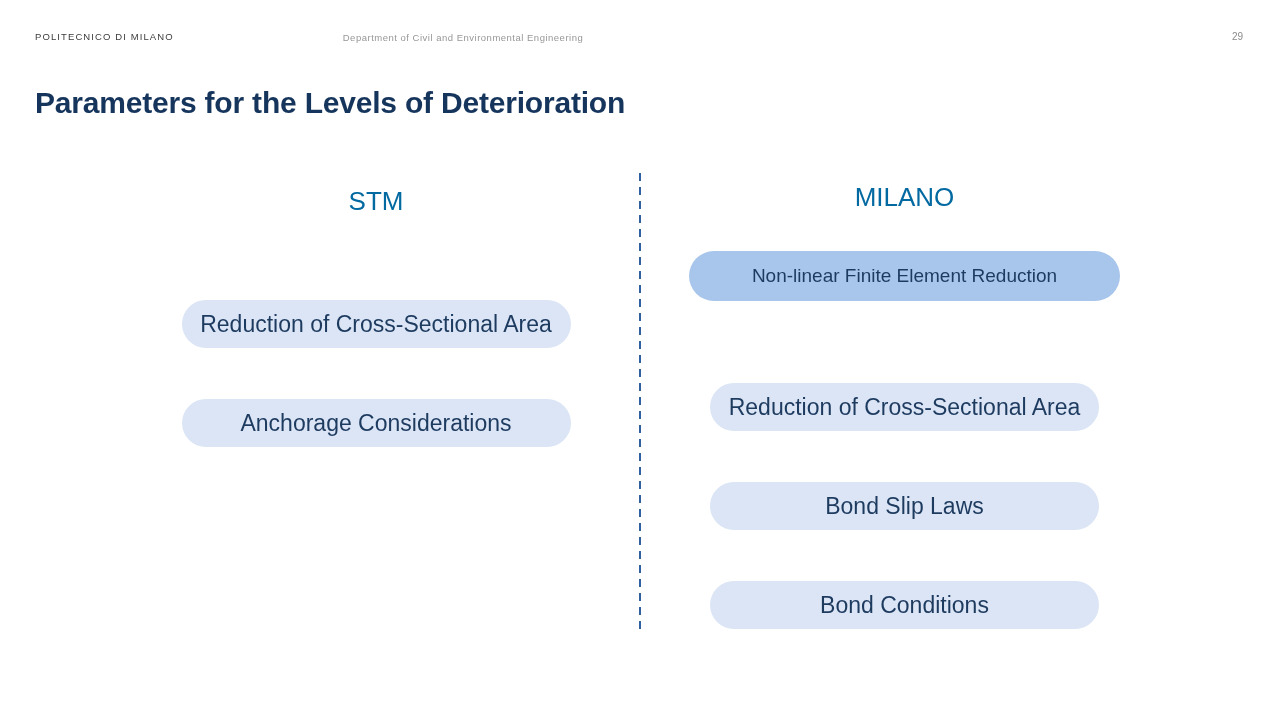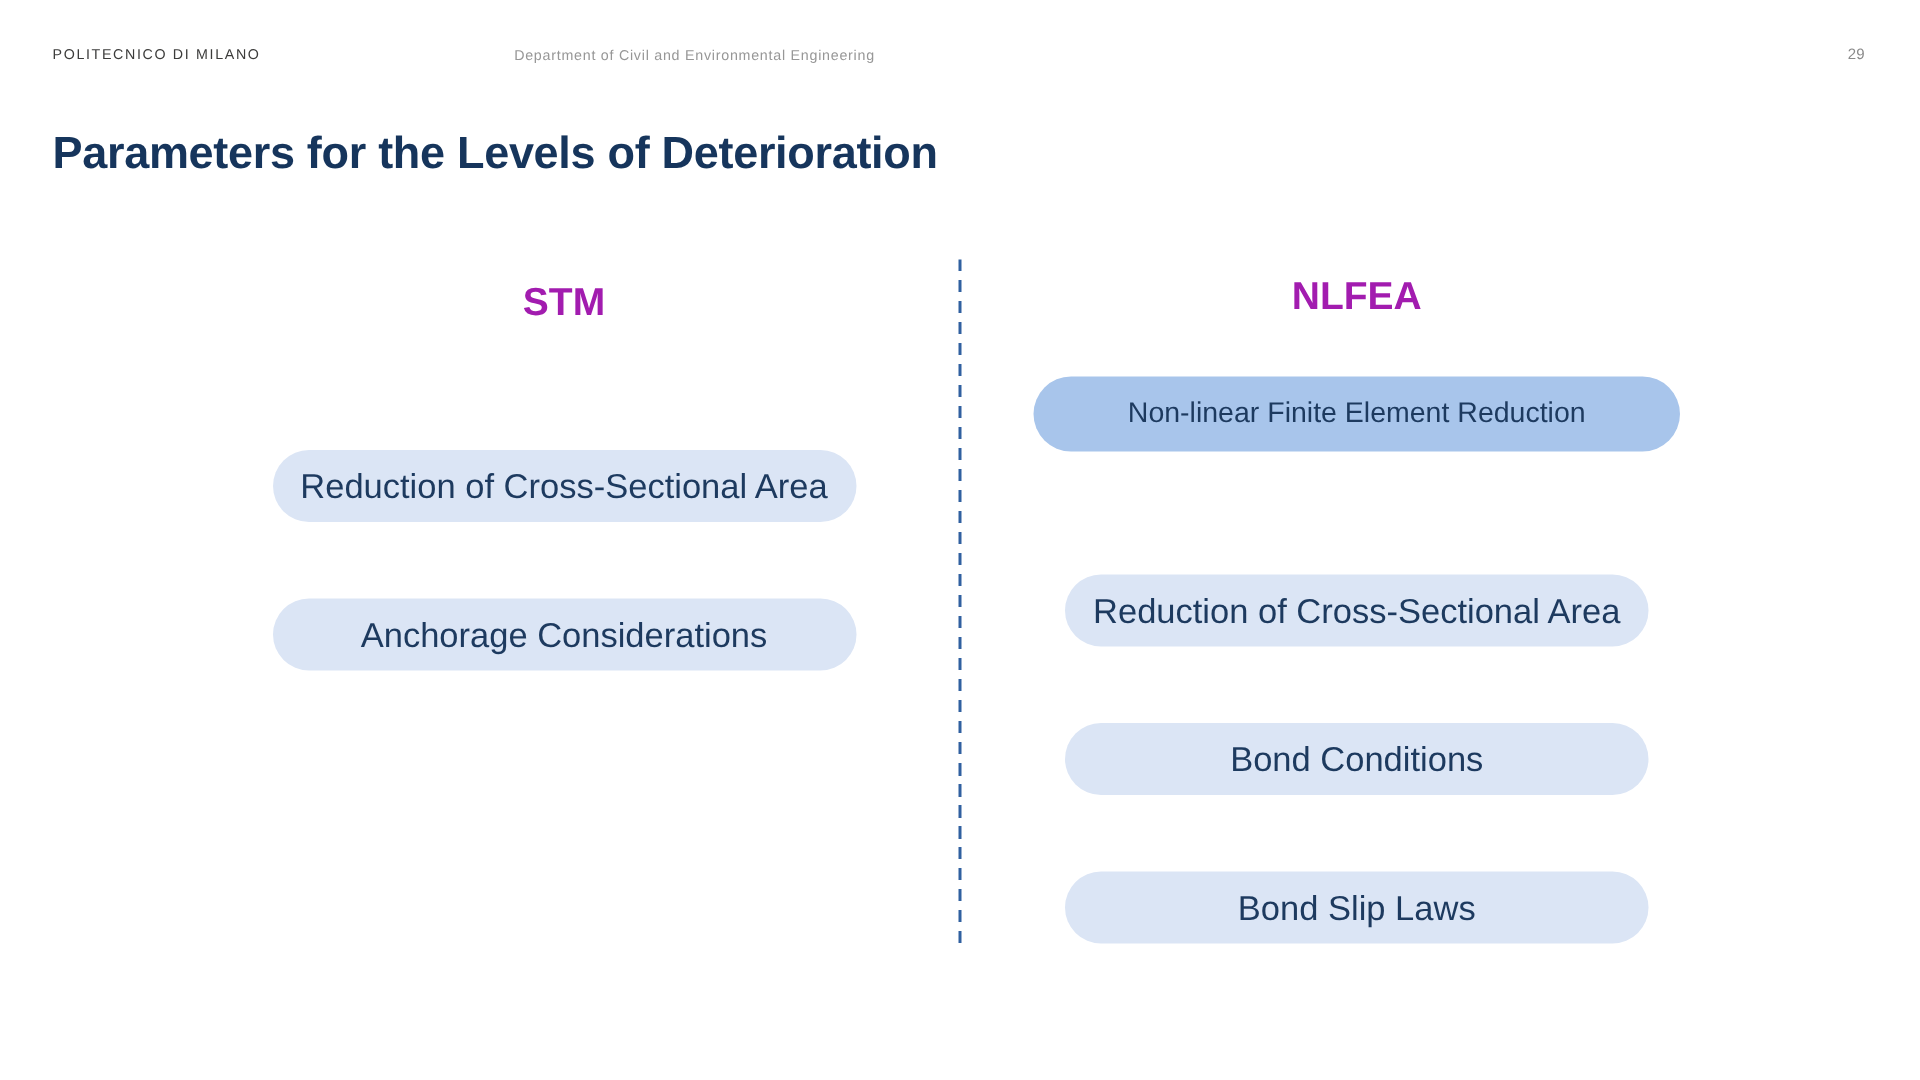--- a/index.html
+++ b/index.html
@@ -76,23 +76,22 @@
     display: flex;
     flex-direction: column;
     align-items: center;
   }
   .col-left  { left: 160px; width: 432px; }
   .col-right { left: 689px; width: 431px; }
 
   .col-heading {
     font-size: 26px;
     line-height: 34px;
-    color: #a21caf;
+    color: #0369a1;
     text-align: right;
-    font-weight: bold;
   }
   .col-left  .col-heading { margin-top: 4px; }
   .col-right .col-heading { margin-top: 0px; }
 
   .main-pill {
     margin-top: 33px;
     width: 100%;
     height: 50px;
     border-radius: 25px;
     background: #a8c5eb;
@@ -133,20 +132,20 @@
 
   <div class="divider"></div>
 
   <div class="col col-left">
     <div class="col-heading">STM</div>
     <div class="item-pill first">Reduction of Cross-Sectional Area</div>
     <div class="item-pill">Anchorage Considerations</div>
   </div>
 
   <div class="col col-right">
-    <div class="col-heading">NLFEA</div>
+    <div class="col-heading">MILANO</div>
     <div class="main-pill">Non-linear Finite Element Reduction</div>
     <div class="item-pill first">Reduction of Cross-Sectional Area</div>
+    <div class="item-pill">Bond Slip Laws</div>
     <div class="item-pill">Bond Conditions</div>
-    <div class="item-pill">Bond Slip Laws</div>
   </div>
 
 </div>
 
 </body></html>

